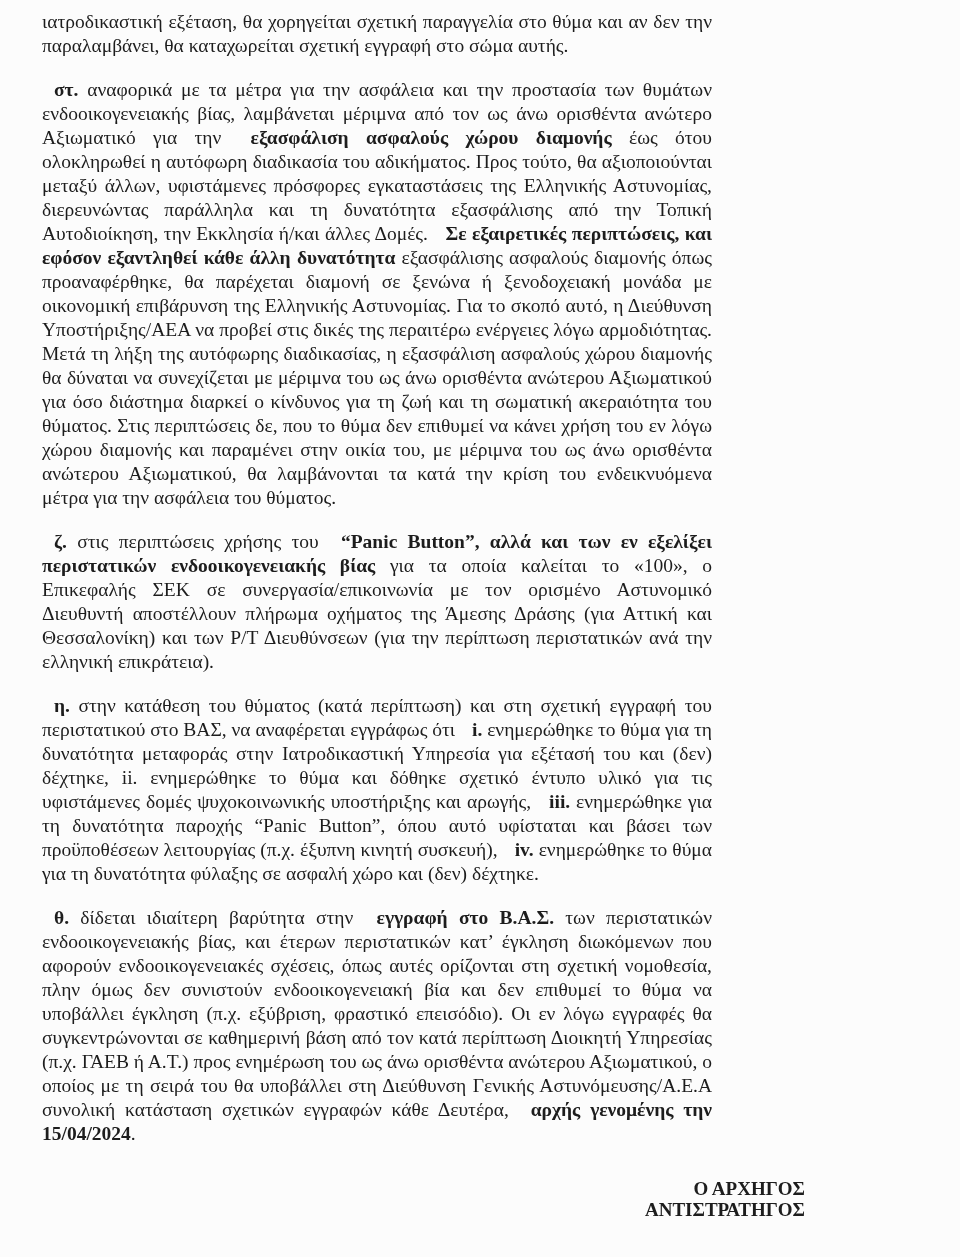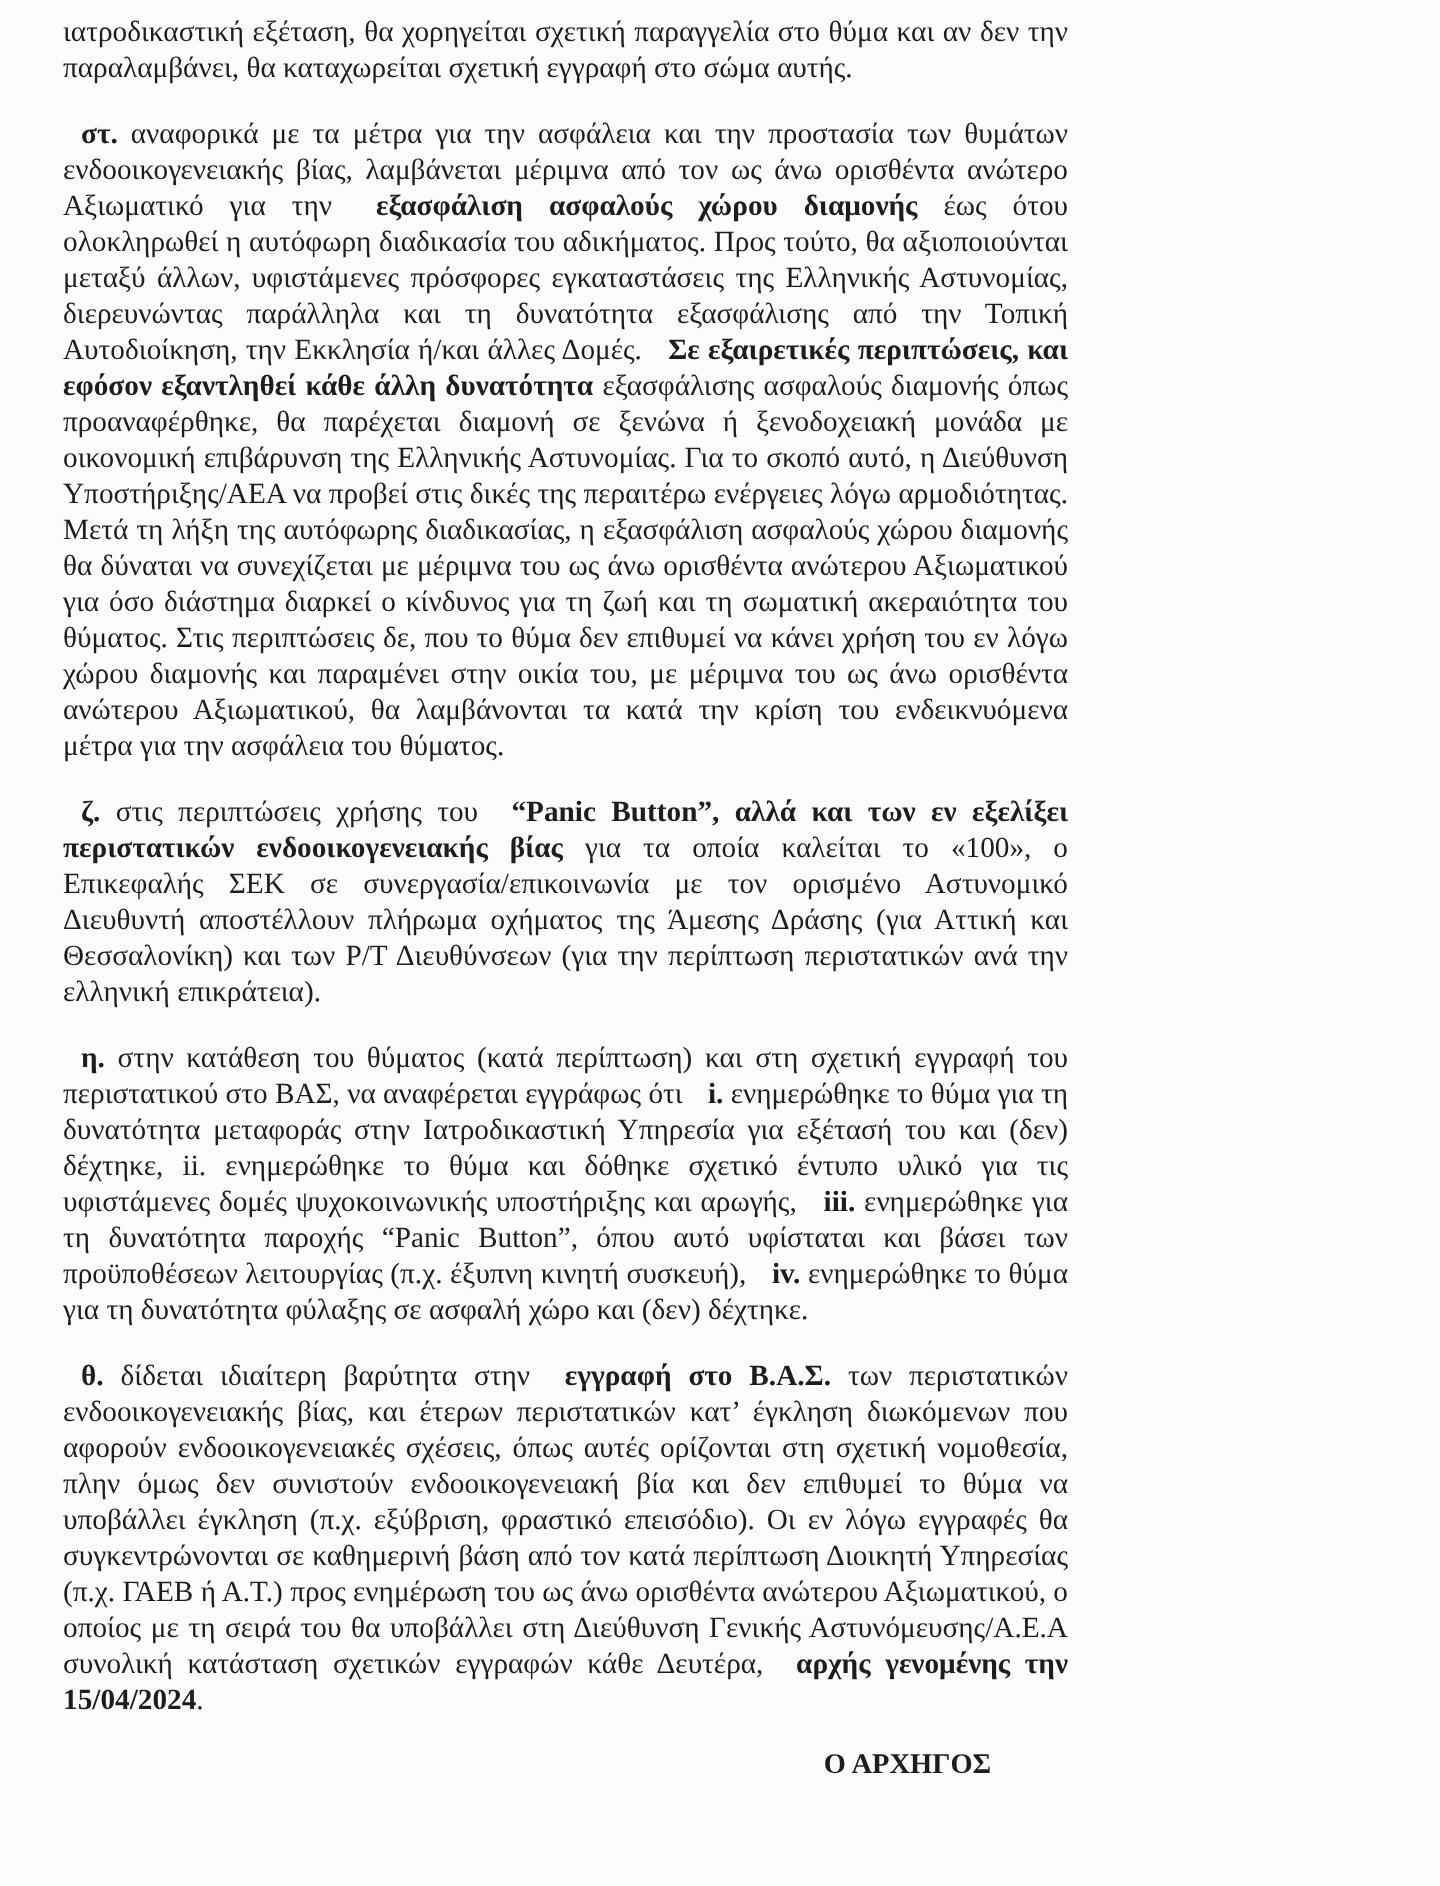--- a/index.html
+++ b/index.html
@@ -18,24 +18,24 @@
   }
   .para {
     font-size: 19.5px;
     line-height: 24px;
     text-align: justify;
     margin: 0 0 20px 0;
   }
   .para .b { font-weight: bold; margin-left: 12px; }
   .para-final { margin-top: 24px; }
   .signature {
-    margin-top: 20px;
+    margin-top: 32px;
     margin-left: 363px;
     width: 400px;
-    text-align: center;
+    text-align: right;
     font-weight: bold;
     font-size: 19px;
     line-height: 21px;
   }
   .signature div { white-space: nowrap; }
 </style>
 </head>
 <body>
 
 <div class="page">
@@ -46,15 +46,16 @@
 
   <p class="para"><span class="b">ζ.</span><span> στις περιπτώσεις χρήσης του </span><span class="b">“Panic Button”, αλλά και των εν εξελίξει περιστατικών ενδοοικογενειακής βίας</span><span> για τα οποία καλείται το «100», ο Επικεφαλής ΣΕΚ σε συνεργασία/επικοινωνία με τον ορισμένο Αστυνομικό Διευθυντή αποστέλλουν πλήρωμα οχήματος της Άμεσης Δράσης (για Αττική και Θεσσαλονίκη) και των Ρ/Τ Διευθύνσεων (για την περίπτωση περιστατικών ανά την ελληνική επικράτεια).</span></p>
 
   <p class="para"><span class="b">η.</span><span> στην κατάθεση του θύματος (κατά περίπτωση) και στη σχετική εγγραφή του περιστατικού στο ΒΑΣ, να αναφέρεται εγγράφως ότι </span><span class="b">i.</span><span> ενημερώθηκε το θύμα για τη δυνατότητα μεταφοράς στην Ιατροδικαστική Υπηρεσία για εξέτασή του και (δεν) δέχτηκε, ii. ενημερώθηκε το θύμα και δόθηκε σχετικό έντυπο υλικό για τις υφιστάμενες δομές ψυχοκοινωνικής υποστήριξης και αρωγής, </span><span class="b">iii.</span><span> ενημερώθηκε για τη δυνατότητα παροχής “Panic Button”, όπου αυτό υφίσταται και βάσει των προϋποθέσεων λειτουργίας (π.χ. έξυπνη κινητή συσκευή), </span><span class="b">iv.</span><span> ενημερώθηκε το θύμα για τη δυνατότητα φύλαξης σε ασφαλή χώρο και (δεν) δέχτηκε.</span></p>
 
   <p class="para"><span class="b">θ.</span><span> δίδεται ιδιαίτερη βαρύτητα στην </span><span class="b">εγγραφή στο Β.Α.Σ.</span><span> των περιστατικών ενδοοικογενειακής βίας, και έτερων περιστατικών κατ’ έγκληση διωκόμενων που αφορούν ενδοοικογενειακές σχέσεις, όπως αυτές ορίζονται στη σχετική νομοθεσία, πλην όμως δεν συνιστούν ενδοοικογενειακή βία και δεν επιθυμεί το θύμα να υποβάλλει έγκληση (π.χ. εξύβριση, φραστικό επεισόδιο). Οι εν λόγω εγγραφές θα συγκεντρώνονται σε καθημερινή βάση από τον κατά περίπτωση Διοικητή Υπηρεσίας (π.χ. ΓΑΕΒ ή Α.Τ.) προς ενημέρωση του ως άνω ορισθέντα ανώτερου Αξιωματικού, ο οποίος με τη σειρά του θα υποβάλλει στη Διεύθυνση Γενικής Αστυνόμευσης/Α.Ε.Α συνολική κατάσταση σχετικών εγγραφών κάθε Δευτέρα, </span><span class="b">αρχής γενομένης την 15/04/2024</span><span>.</span></p>
 
 
   <div class="signature">
     <div>Ο ΑΡΧΗΓΟΣ</div>
+    <div>ΑΝΤΙΣΤΡΑΤΗΓΟΣ</div>
   </div>
 
 </div>
 
 </body></html>

